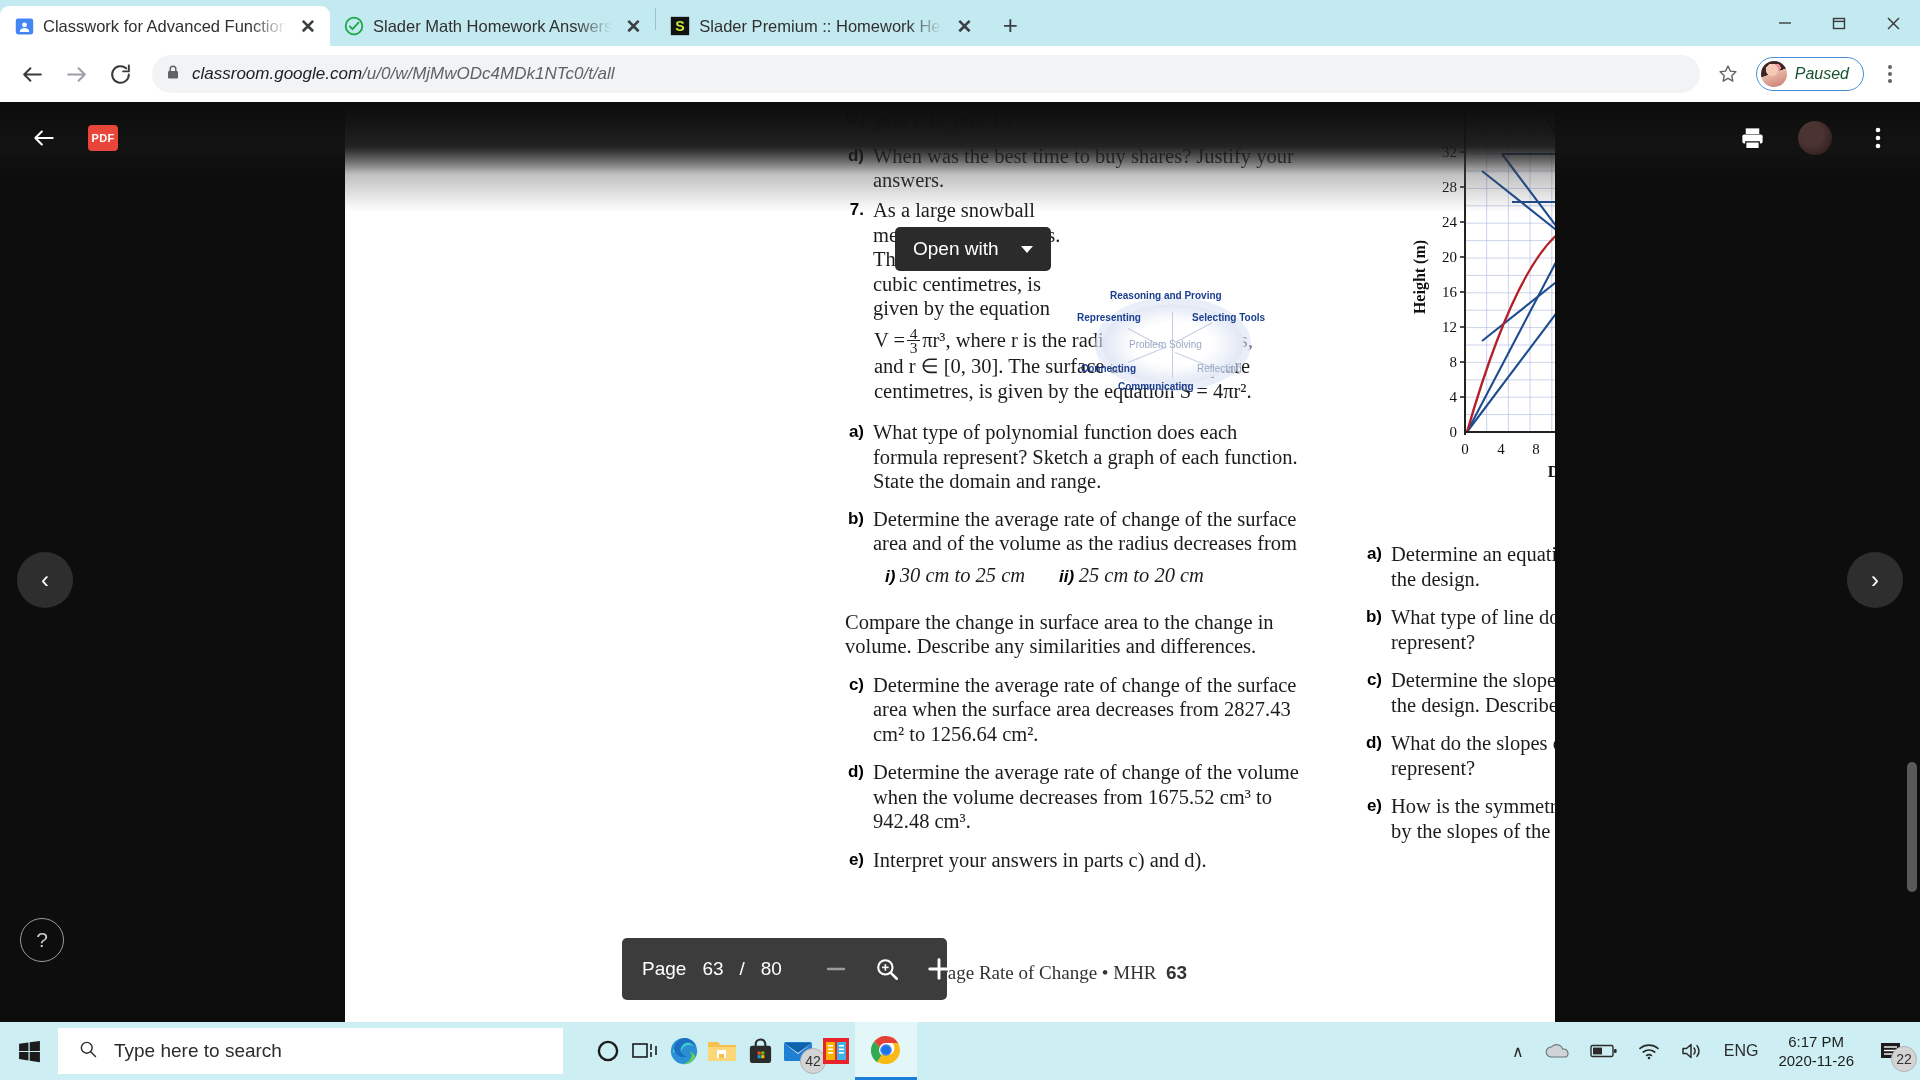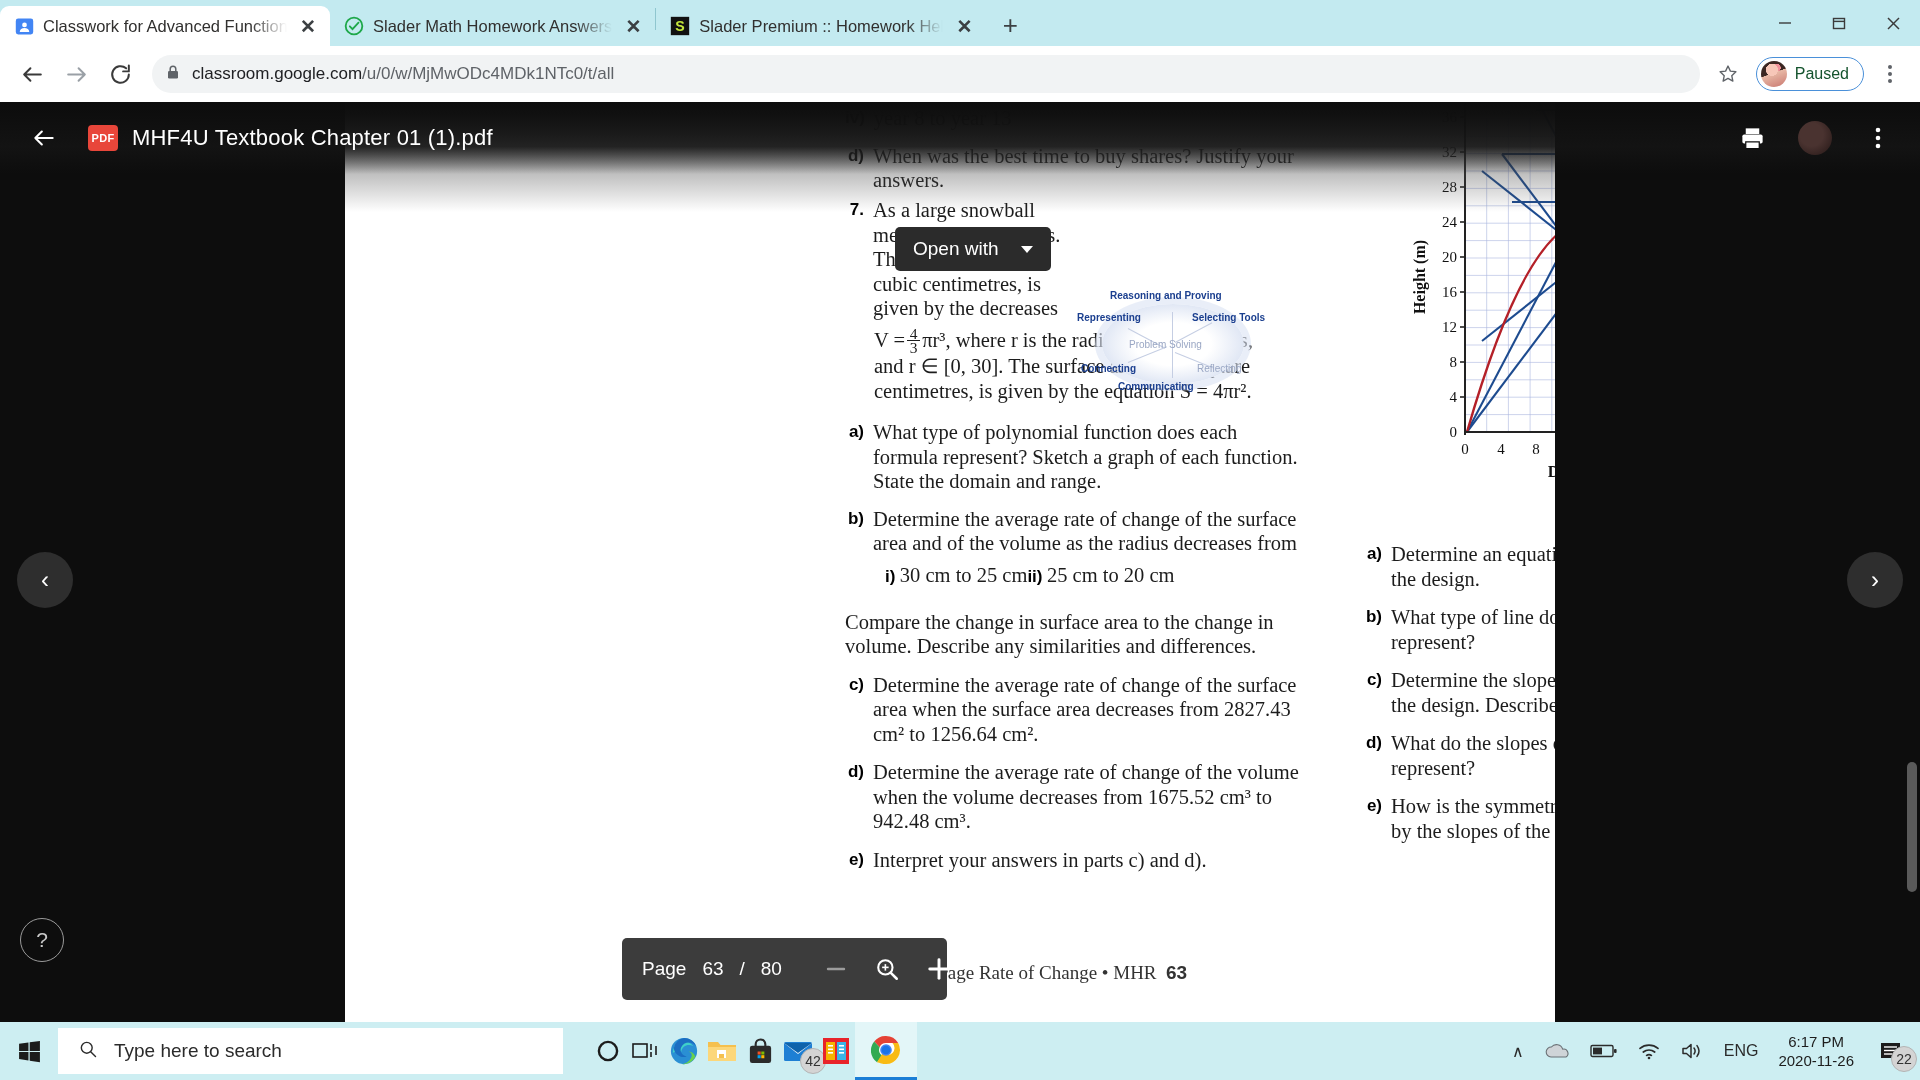--- a/index.html
+++ b/index.html
@@ -36,21 +36,21 @@
     font-size:19px; color:#3c4043; font-weight:600; }
   .tab-sep { width:1px; height:22px; background:#8fc6cf; align-self:center; margin-bottom:8px;}
   .newtab-btn { width:36px; height:36px; display:flex; align-items:center; justify-content:center;
     font-size:26px; color:#3c4043; font-weight:300; margin-bottom:3px; margin-left:6px;}
 
   .win-controls { position:absolute; right:0; top:0; height:46px; display:flex; align-items:center; }
   .win-btn { width:54px; height:40px; display:flex; align-items:center; justify-content:center; color:#3b3b3b; }
 
   .toolbar {
     position:absolute; top:46px; left:0; width:1920px; height:56px;
-    background:#ffffff; display:flex; align-items:center; gap:4px; padding:0 12px;
+    background:#ffffff; display:flex; align-items:center; gap:4px; padding:0 12px;font-style:italic;
   }
   .nav-btn { width:40px; height:40px; display:flex; align-items:center; justify-content:center; color:#3a3a3a; }
   .omnibox {
     flex:1; height:38px; background:#f1f3f4; border-radius:20px;
     display:flex; align-items:center; gap:12px; padding:0 14px; margin:0 8px;
   }
   .omni-url { font-size:17px; color:#202124; white-space:nowrap; }
   .omni-url .dim { color:#5f6368; }
   .star-btn { width:32px; height:32px; display:flex; align-items:center; justify-content:center; }
   .profile-pill {
@@ -316,21 +316,21 @@
         </div>
 
         <div class="col-left">
           <div class="item" style="margin-top:0;">
             <span class="mark">7.</span>
             <span class="body" style="width:215px;">
               <span>As a large snowball</span><br>
               <span>melts, its size changes.</span><br>
               <span>The volume, V, in</span><br>
               <span>cubic centimetres, is</span><br>
-              <span>given by the decreases</span>
+              <span>given by the equation</span>
             </span>
           </div>
 
           <div class="bookserif" style="font-size:20.5px;line-height:25px;margin-top:6px;margin-left:29px;">
             <span style="display:inline-flex;align-items:center;gap:2px;vertical-align:middle;">
               <span>V = </span>
               <span style="display:inline-flex;flex-direction:column;align-items:center;line-height:13px;font-size:15.5px;vertical-align:middle;">
                 <span>4</span>
                 <span style="border-top:1.3px solid #1c1c1c;width:13px;"></span>
                 <span>3</span>
@@ -344,21 +344,21 @@
           <div class="item" style="margin-top:16px;">
             <span class="mark">a)</span>
             <span class="body">What type of polynomial function does each formula represent? Sketch a graph of each function. State the domain and range.</span>
           </div>
 
           <div class="item">
             <span class="mark">b)</span>
             <span class="body">Determine the average rate of change of the surface area and of the volume as the radius decreases from</span>
           </div>
 
-          <div style="display:flex; margin-left:40px; margin-top:8px;">
+          <div style="display:flex; gap:34px; margin-left:40px; margin-top:8px;font-style:italic;">
             <span><span class="lbl-bold">i)</span>
               <span class="bookserif" style="font-size:20.5px;">30 cm to 25 cm</span></span>
             <span><span class="lbl-bold">ii)</span>
               <span class="bookserif" style="font-size:20.5px;">25 cm to 20 cm</span></span>
           </div>
 
           <div class="item" style="margin-top:12px;flex-direction:column;">
             <span class="mark"></span>
             <span class="body">Compare the change in surface area to the change in volume. Describe any similarities and differences.</span>
           </div>
@@ -532,21 +532,20 @@
       <div class="page-shade"></div>
     </div>
 
     <div class="viewer-top">
       <div class="viewer-back">
         <svg width="26" height="26" viewBox="0 0 24 24">
             <path d="M20 12H4M10 6l-6 6 6 6" fill="none" stroke="#fff" stroke-width="1.9" stroke-linecap="round" stroke-linejoin="round"></path>
           </svg>
       </div>
       <div class="pdf-badge">PDF</div>
-      <div class="viewer-filename">MHF4U Textbook Chapter 01 (1).pdf</div>
       <div class="viewer-top-right">
         <div class="vtr-icon">
           <svg width="27" height="27" viewBox="0 0 24 24">
               <rect x="6" y="3" width="12" height="5" fill="#fff"></rect>
               <rect x="3" y="8.5" width="18" height="8" rx="1.6" fill="#fff"></rect>
               <rect x="6" y="15" width="12" height="6" fill="#fff" stroke="#0d0d0d" stroke-width="1.1"></rect>
             </svg>
         </div>
         <div class="vtr-avatar"></div>
         <div class="vtr-icon">

